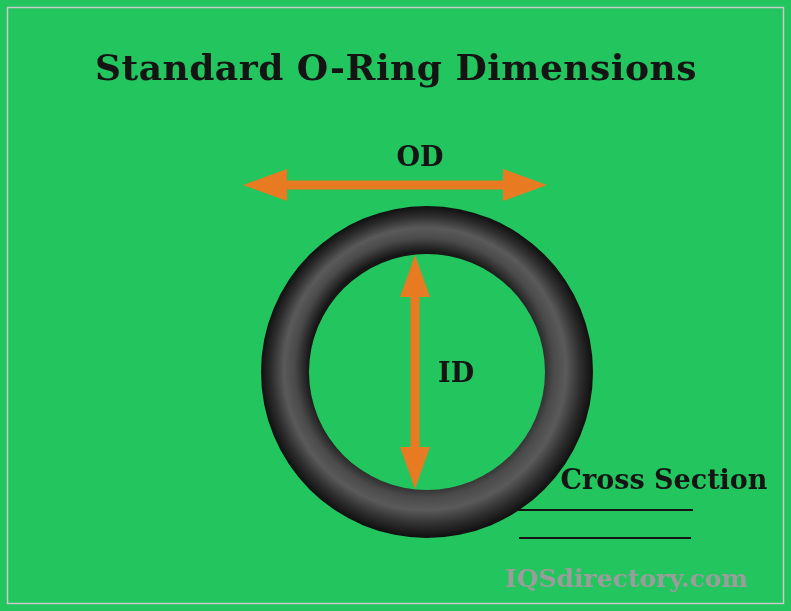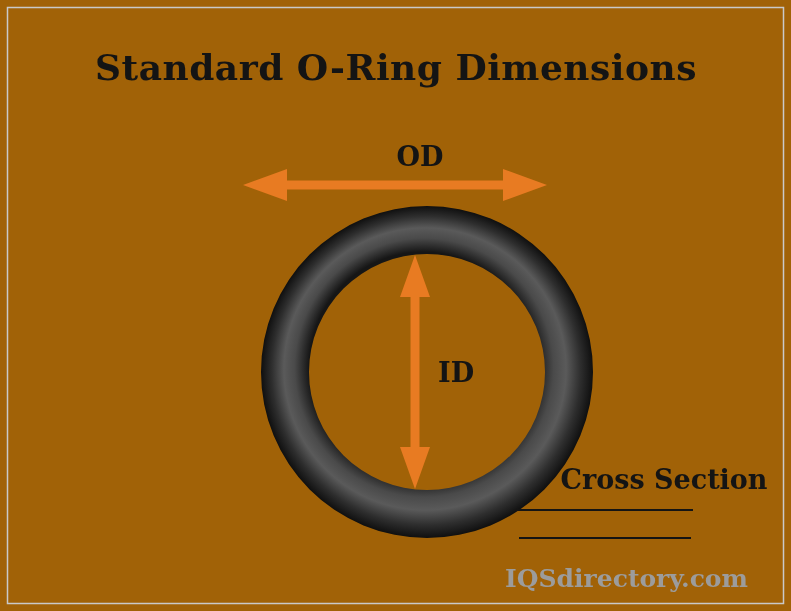--- a/index.html
+++ b/index.html
@@ -5,21 +5,21 @@
   html, body {
     margin: 0;
     padding: 0;
     background: #ffffff;
     font-family: "DejaVu Serif", "Liberation Serif", serif;
   }
   .stage {
     position: relative;
     width: 791px;
     height: 611px;
-    background: #a16207;
+    background: #22c55e;
     overflow: hidden;
   }
   svg text {
     font-family: "DejaVu Serif", "Liberation Serif", serif;
   }
   .title-text {
     font-size: 36px;
     font-weight: bold;
     letter-spacing: 0.5px;
   }

